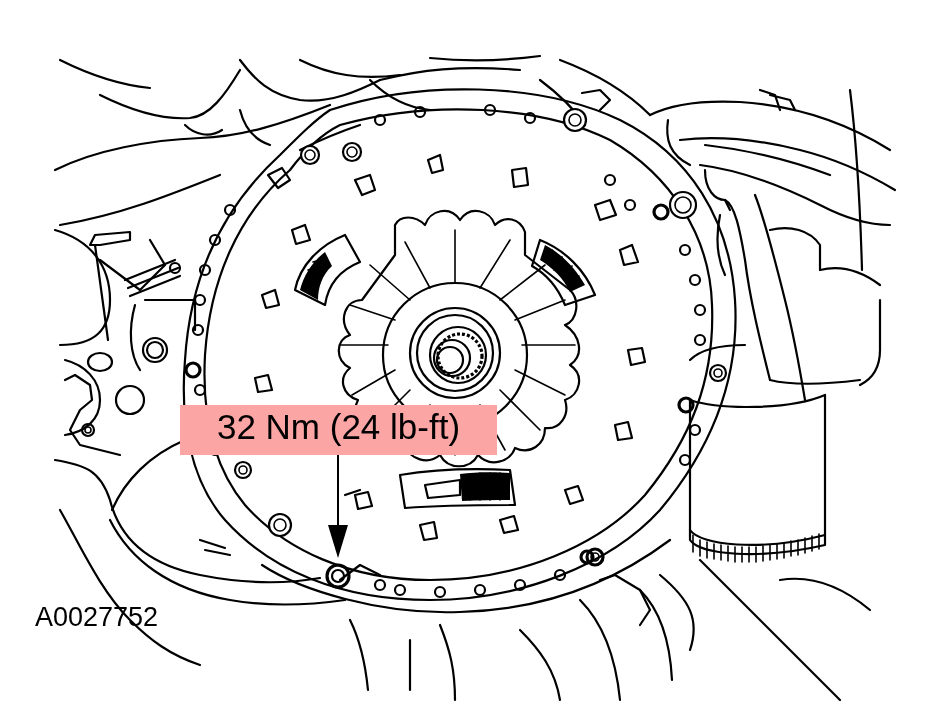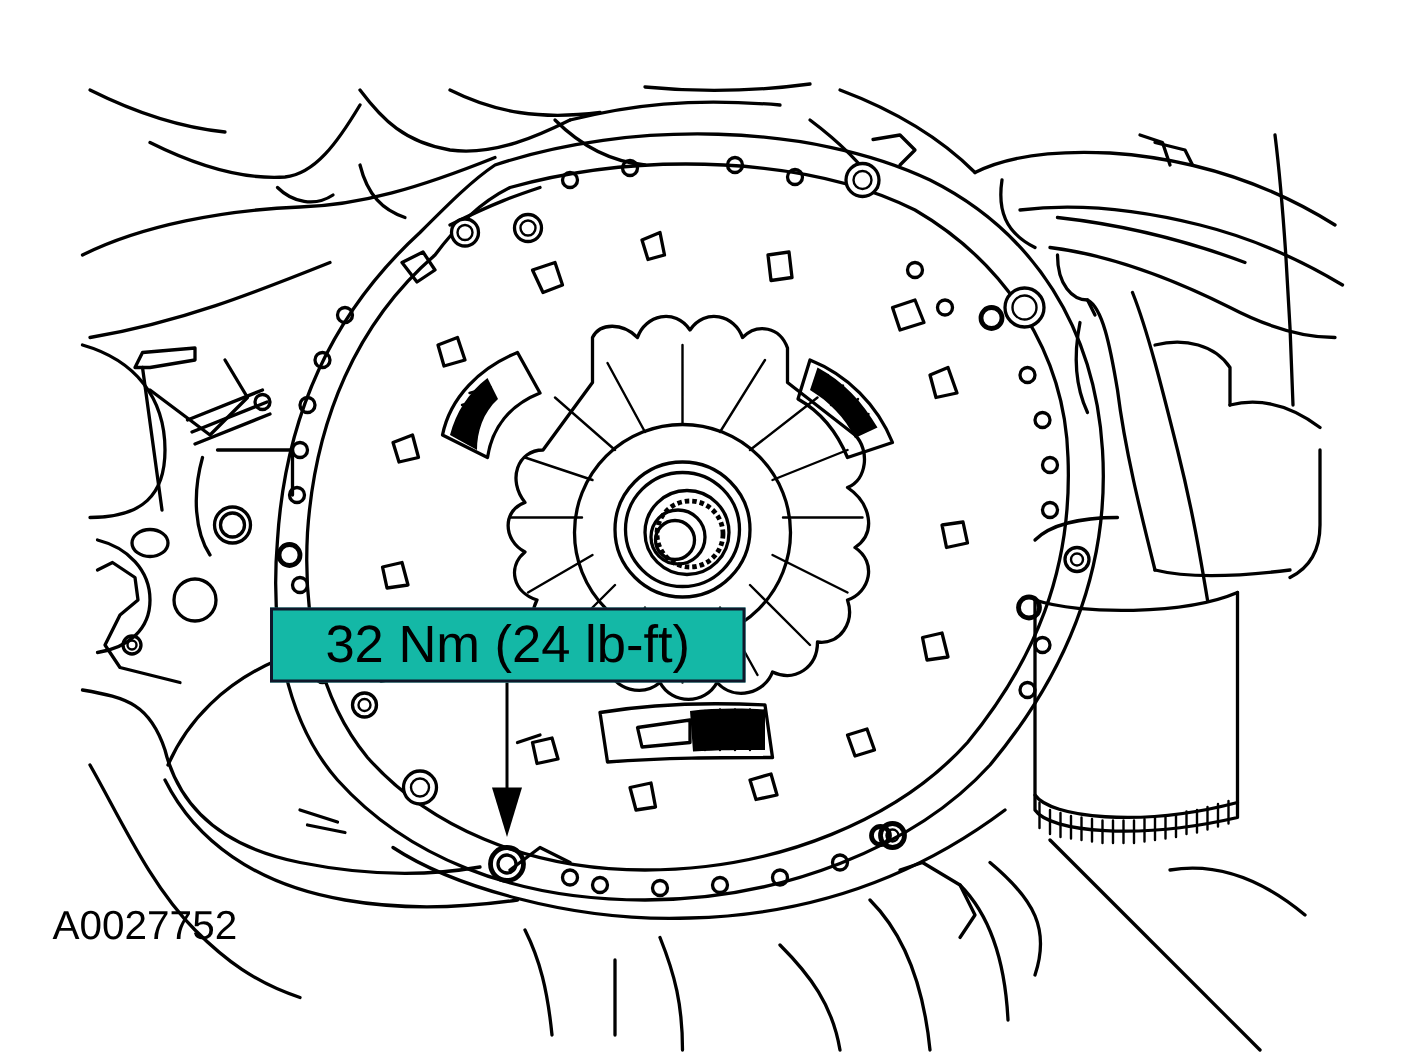--- a/index.html
+++ b/index.html
@@ -6,22 +6,22 @@
   body { width:934px; height:705px; position:relative; overflow:hidden; font-family:"Liberation Sans", sans-serif; }
   #illustration { position:absolute; left:0; top:0; width:934px; height:705px; }
   #illustration * { vector-effect: non-scaling-stroke; }
   .ln { fill:none; stroke:#000; stroke-width:2.2; stroke-linecap:round; stroke-linejoin:round; }
   .thin { fill:none; stroke:#000; stroke-width:1.6; stroke-linecap:round; }
   .thick { fill:none; stroke:#000; stroke-width:3.2; }
   .wht { fill:#fff; stroke:#000; stroke-width:2.2; }
   .blk { fill:#000; }
   .callout-box {
     position:absolute; left:180px; top:405px; width:317px; height:50px;
-    border:2px solid #0f172a; background:#14b8a6; box-sizing:border-box;
-    display:flex; align-items:center; justify-content:center;
+    border:2px solid #fca5a5; background:#fca5a5; box-sizing:border-box;
+    display:flex; align-items:flex-start; justify-content:center;
     font-size:35px; color:#000; letter-spacing:0px; white-space:nowrap;
   }
   .figure-id {
     position:absolute; left:35px; top:602px;
     font-size:27px; color:#000; white-space:nowrap;
   }
 </style>
 </head>
 <body>
 

